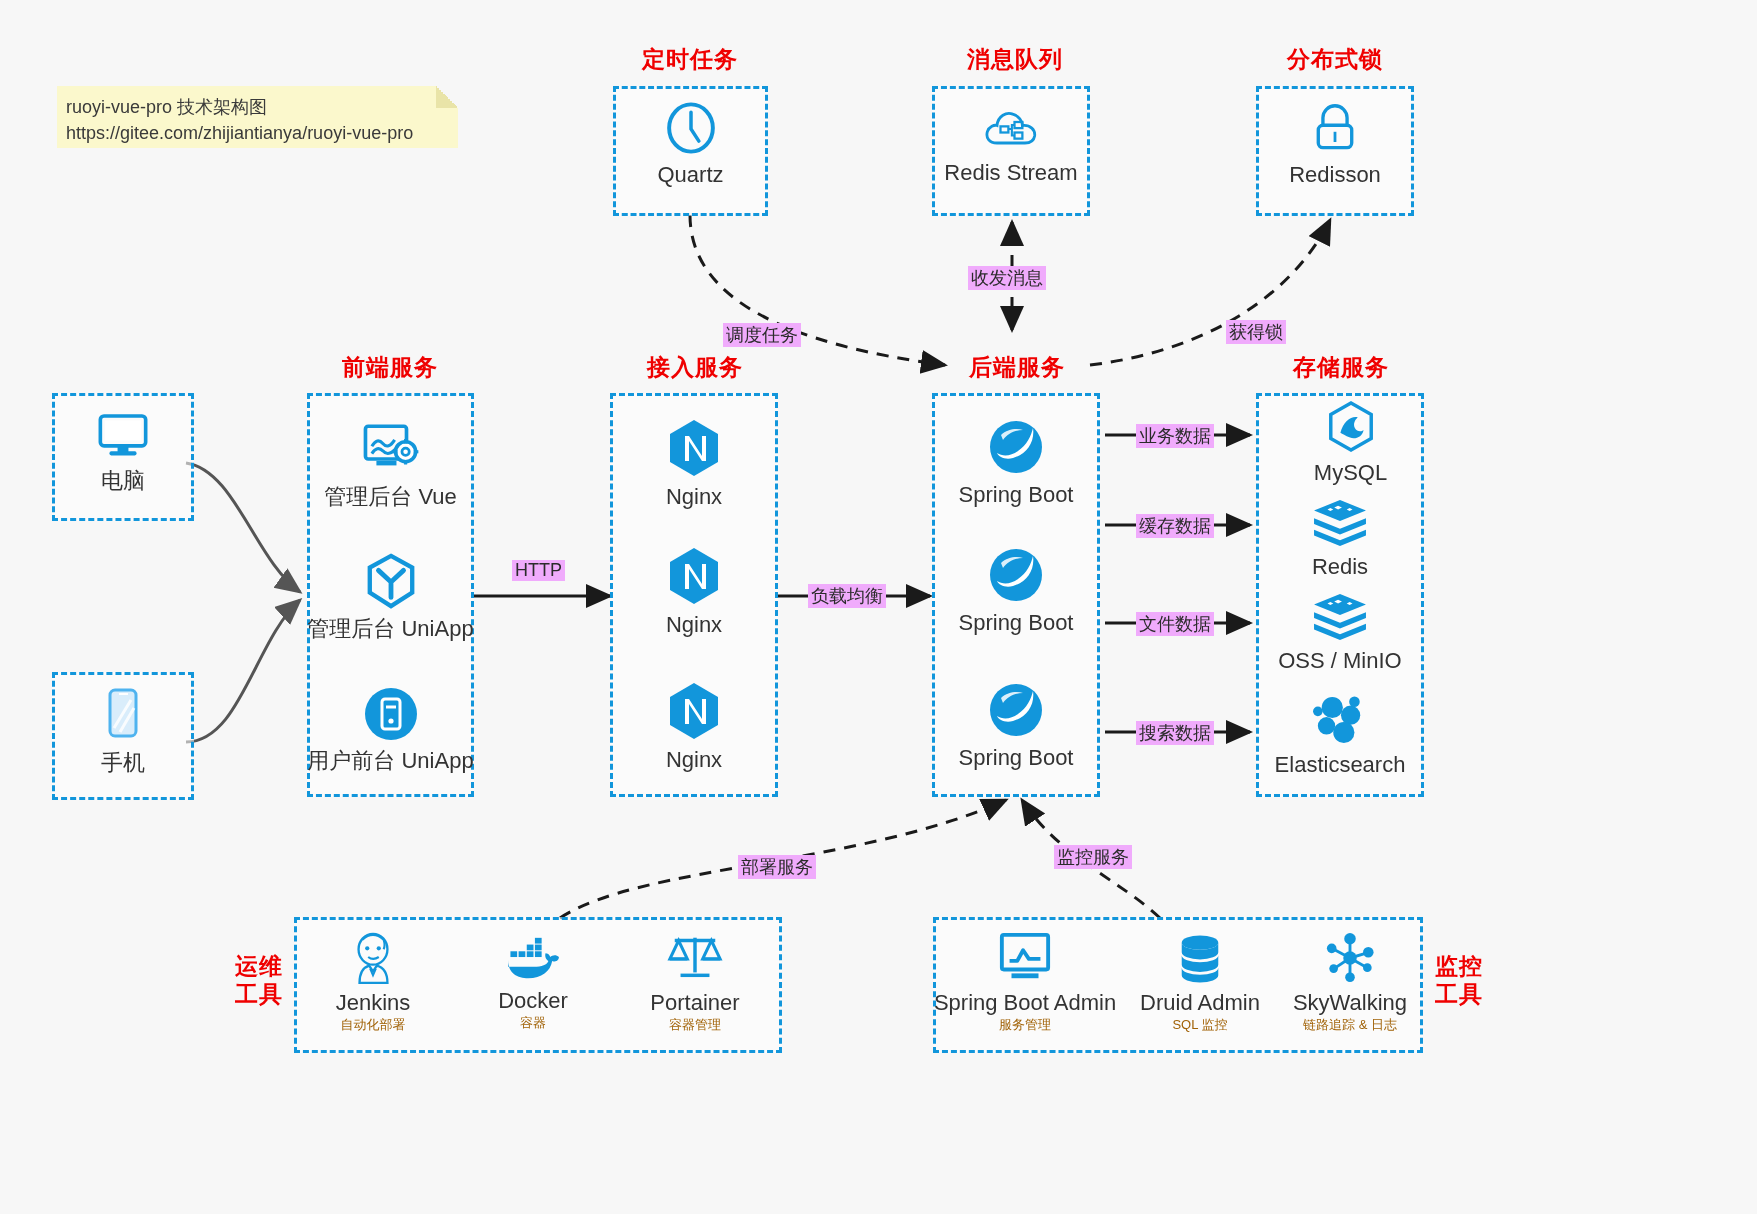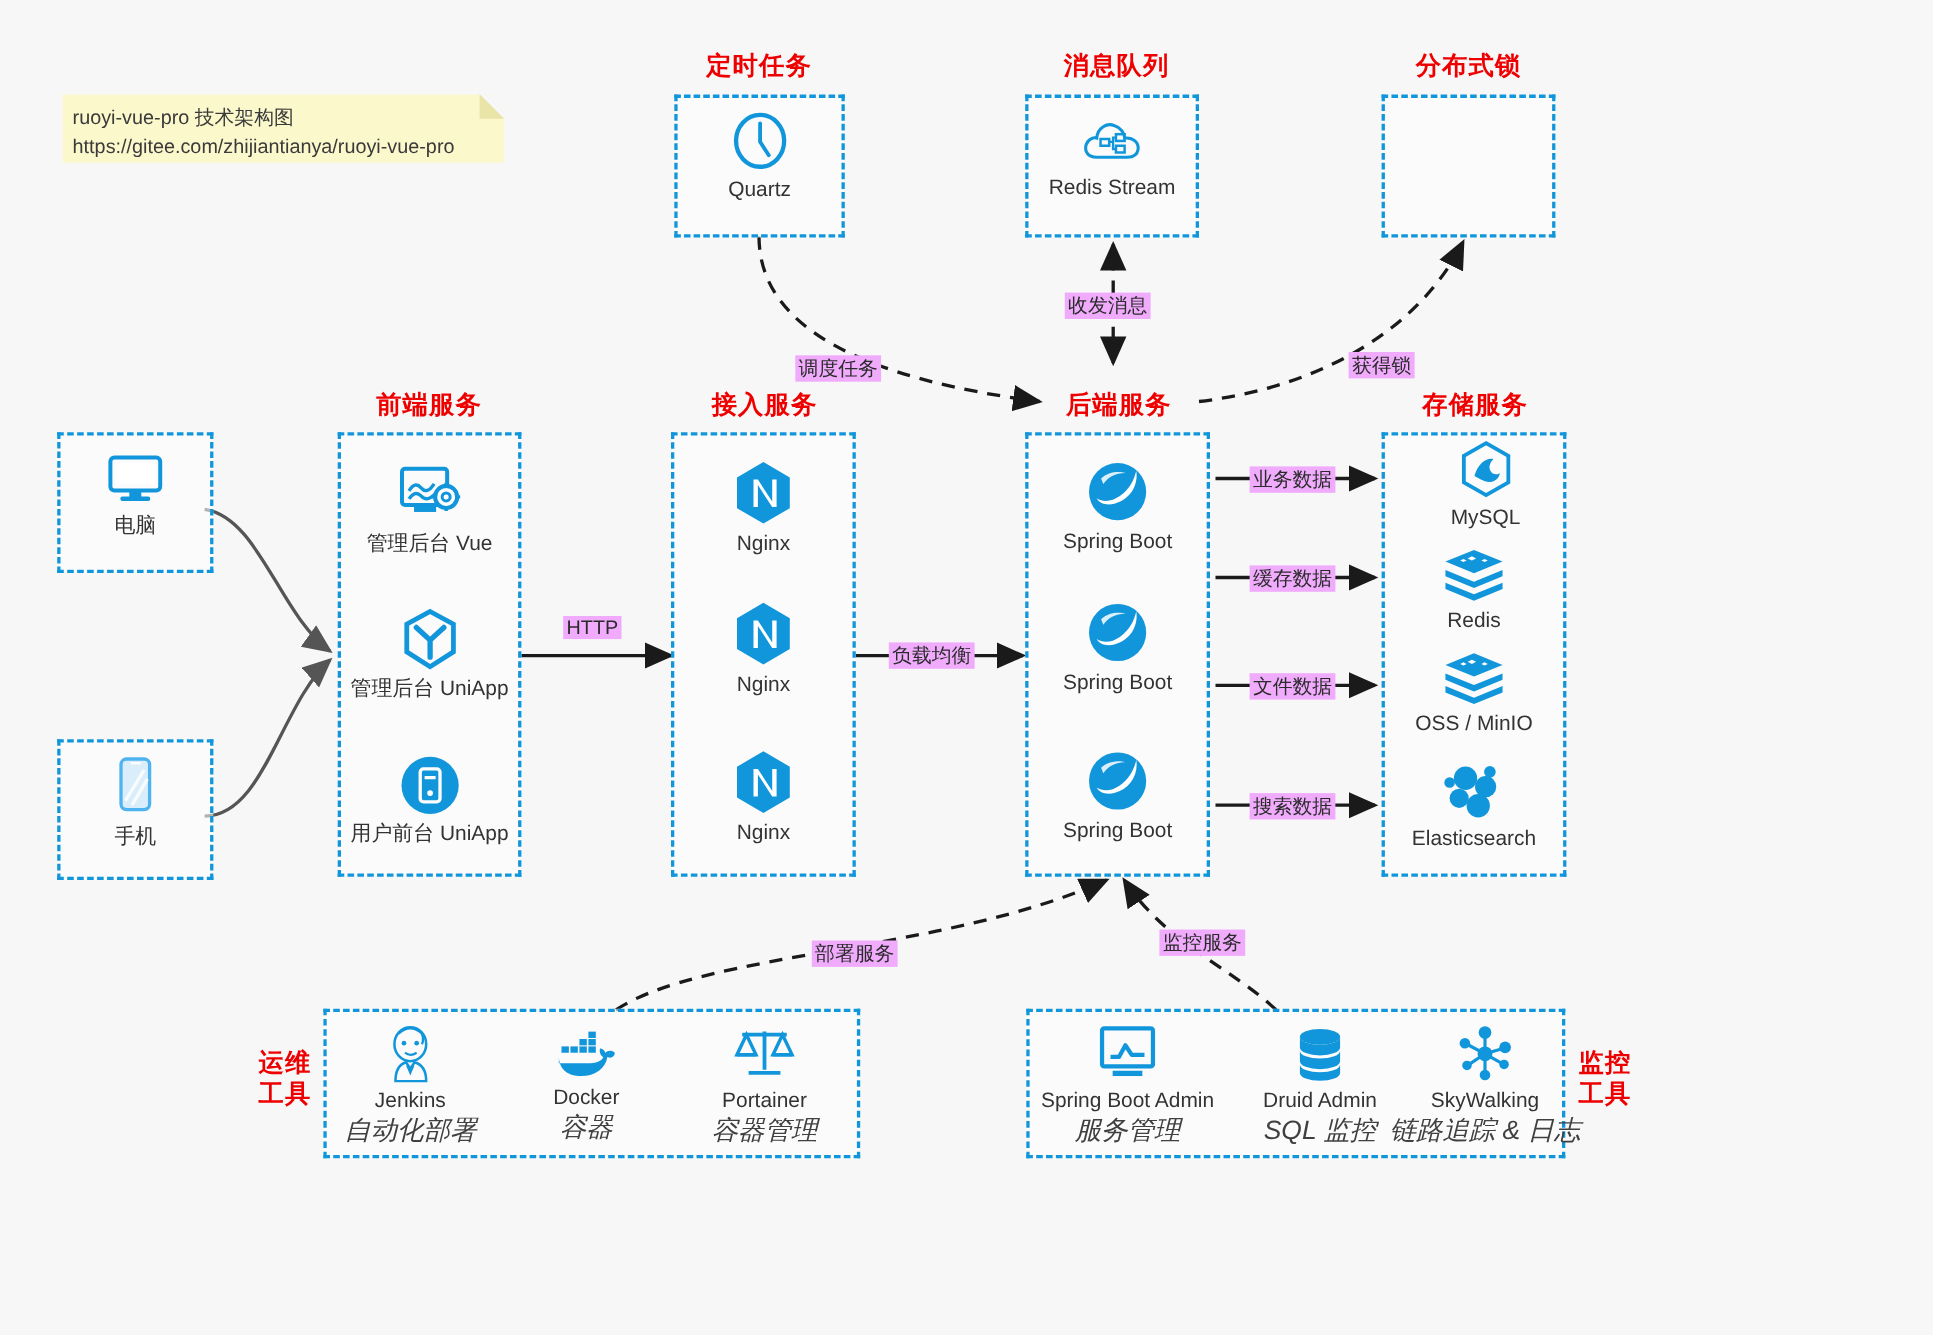--- a/index.html
+++ b/index.html
@@ -32,27 +32,27 @@
   
   .node {
     position: absolute;
     display: flex;
     flex-direction: column;
     align-items: center;
     justify-content: flex-start;
     text-align: center;
   }
   .node .cap {
-    font-size: 19px;
+    font-size: 22px;
     color: #333;
     white-space: nowrap;
     line-height: 1.28;
     margin-top: 5px;
   }
-  .node .cap2 { font-size: 24px; color: #404040; white-space: nowrap; line-height: 1.28; font-style: italic; }
+  .node .cap2 { font-size: 13px; color: #a16207; white-space: nowrap; line-height: 1.28; }
   .ico { display: block; }
 
   
   #note {
     position: absolute;
     left: 57px; top: 86px;
     width: 401px; height: 62px;
     background: #fbf8cc;
     box-shadow: 0 0 0 0 transparent;
   }
@@ -145,20 +145,28 @@
       <rect x="20" y="25" width="9" height="7" fill="none" stroke="#1296db" stroke-width="2.6"></rect>
       <rect x="36" y="20" width="9" height="7" fill="none" stroke="#1296db" stroke-width="2.6"></rect>
       <rect x="36" y="32" width="9" height="7" fill="none" stroke="#1296db" stroke-width="2.6"></rect>
       <path d="M29 28 L33 28 L33 23.5 L36 23.5 M33 28 L33 35.5 L36 35.5" fill="none" stroke="#1296db" stroke-width="2.4"></path>
     </svg>
     <div class="cap">Redis Stream</div>
   </div>
 
   <div class="gtitle" style="left:1255px; top:44px; width:160px;">分布式锁</div>
   <div class="dbox" style="left:1256px; top:86px; width:158px; height:130px;"></div>
+  <div class="node" style="left:1256px; top:102px; width:158px;">
+    <svg class="ico" width="52" height="54" viewBox="0 0 56 58">
+      <path d="M15 25 L15 17 A13 13 0 0 1 41 17 L41 25" fill="none" stroke="#1296db" stroke-width="3.6"></path>
+      <rect x="10" y="25" width="36" height="24" rx="5" fill="none" stroke="#1296db" stroke-width="3.6"></rect>
+      <line x1="28" y1="32" x2="28" y2="43" stroke="#1296db" stroke-width="3"></line>
+    </svg>
+    <div class="cap">Redisson</div>
+  </div>
 
   <div class="dbox" style="left:52px; top:393px; width:142px; height:128px;"></div>
   <div class="node" style="left:52px; top:408px; width:142px;">
     <svg class="ico" width="58" height="54" viewBox="0 0 64 58">
       <rect x="7" y="8" width="50" height="33" rx="4" fill="none" stroke="#1296db" stroke-width="4"></rect>
       <rect x="12" y="13" width="40" height="22" fill="#ffffff"></rect>
       <rect x="26" y="41" width="12" height="7" fill="#1296db"></rect>
       <rect x="17" y="47" width="30" height="4.5" rx="2" fill="#1296db"></rect>
     </svg>
     <div class="cap">电脑</div>

